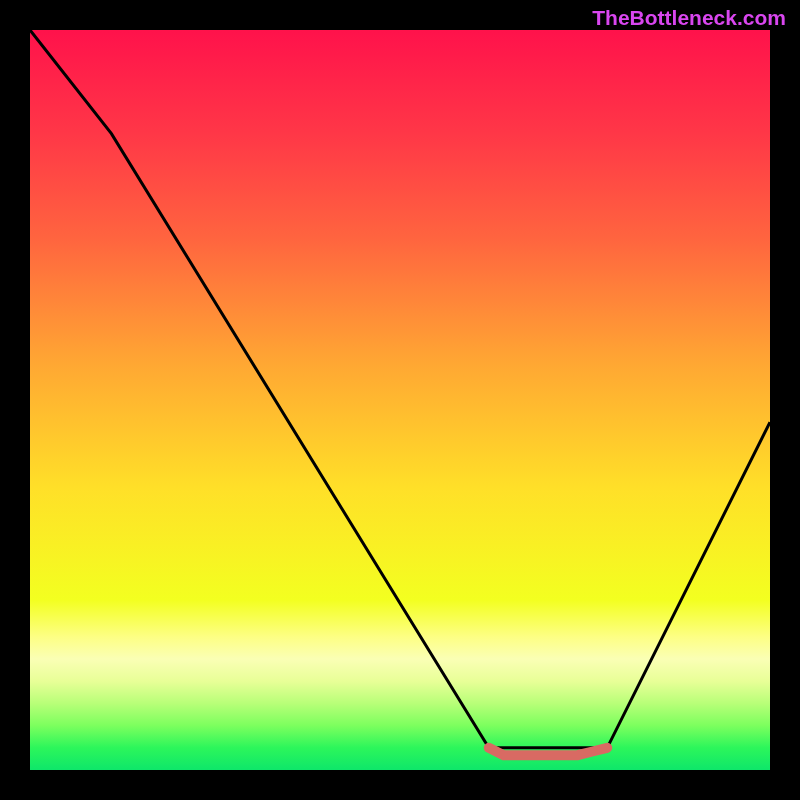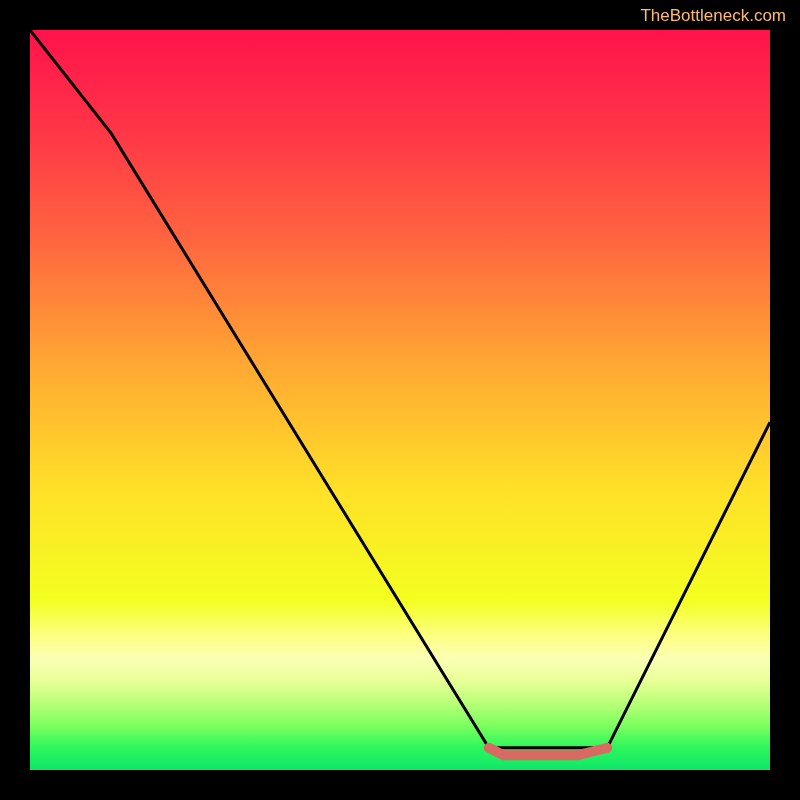--- a/index.html
+++ b/index.html
@@ -8,23 +8,23 @@
     height: 800px;
     background: #000;
     position: relative;
     overflow: hidden;
     font-family: Arial, sans-serif;
   }
   .watermark {
     position: absolute;
     top: 6px;
     right: 14px;
-    color: #fdba74;
-    font-size: 17px;
-    font-weight: 400;
+    color: #d946ef;
+    font-size: 21px;
+    font-weight: 700;
     z-index: 10;
   }
   .plot-area {
     position: absolute;
     left: 30px;
     top: 30px;
     width: 740px;
     height: 740px;
   }
   .gradient-bg {

